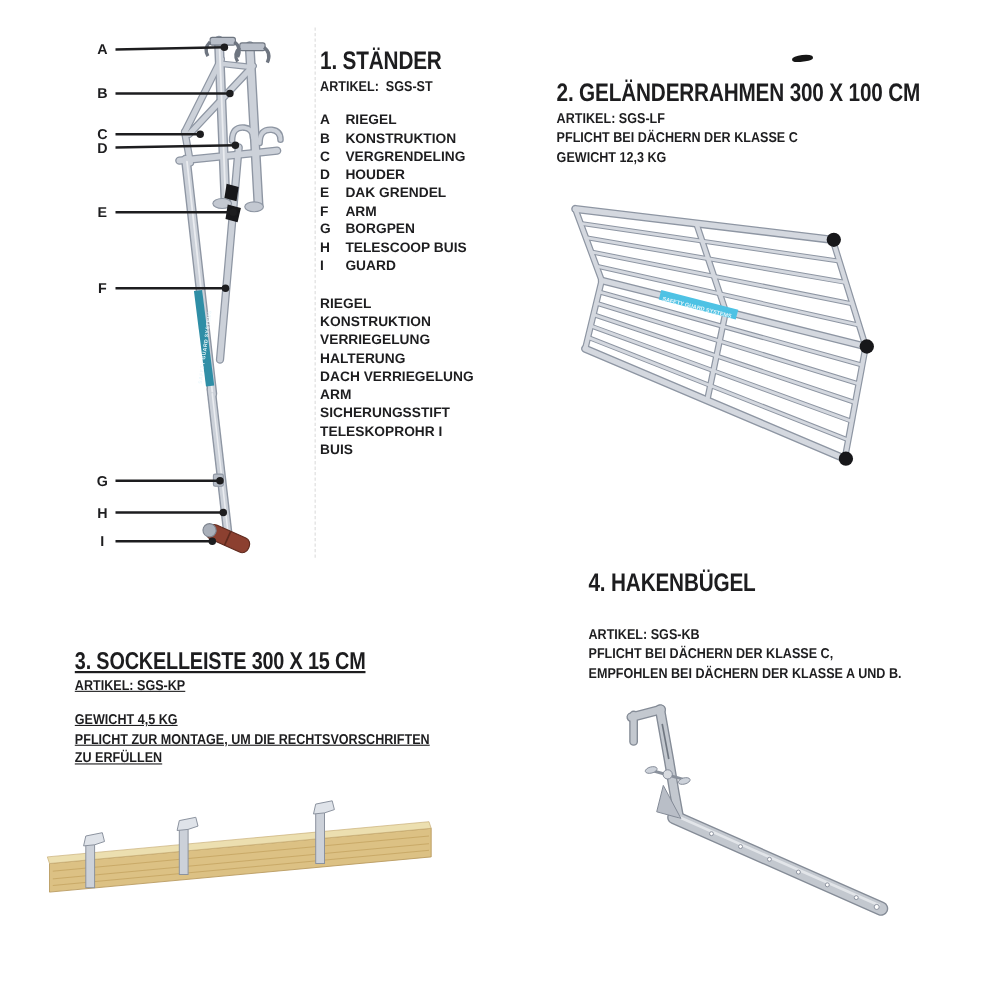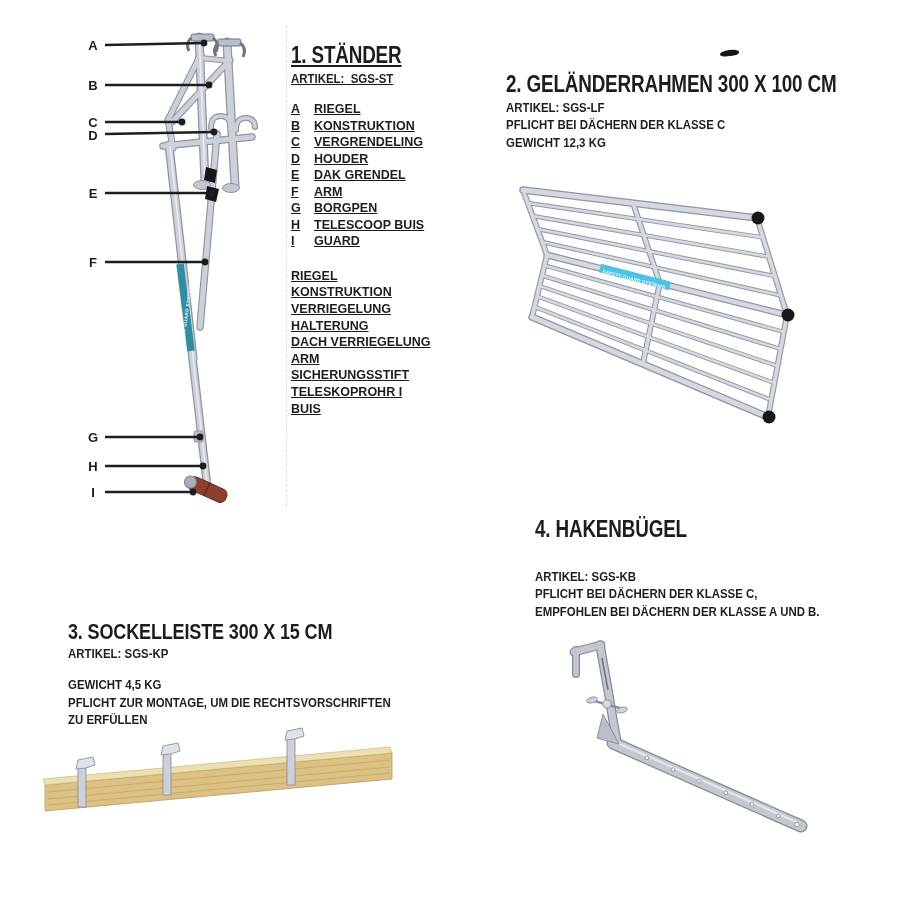--- a/index.html
+++ b/index.html
@@ -127,21 +127,21 @@
       <text class="callout-letter" x="33" y="106.5">C</text>
       <text class="callout-letter" x="33" y="119.5">D</text>
       <text class="callout-letter" x="33" y="177.5">E</text>
       <text class="callout-letter" x="33" y="246.5">F</text>
       <text class="callout-letter" x="33" y="421.5">G</text>
       <text class="callout-letter" x="33" y="450.5">H</text>
       <text class="callout-letter" x="33" y="476.5">I</text>
     </g>
   </svg>
 
-  <div class="abs" style="left:291px;top:42px;width:200px;text-decoration:underline;">
+  <div class="abs" style="left:291px;top:42px;width:200px;">
     <div class="sec-title">1. STÄNDER</div>
     <div class="sub condense" style="margin-top:2px;">ARTIKEL:  SGS-ST</div>
     <div class="legend">
       <div class="legend-row">
           <span class="legend-letter">A</span>
           <span>RIEGEL</span>
         </div>
       <div class="legend-row">
           <span class="legend-letter">B</span>
           <span>KONSTRUKTION</span>
@@ -248,21 +248,21 @@
       <text class="sticker-txt" font-size="5" transform="translate(114,100) rotate(14.4)">SAFETY GUARD SYSTEMS</text>
     </g>
 
     <g fill="#17171a">
       <circle cx="270" cy="45" r="6.5"></circle>
       <circle cx="300" cy="142" r="6.5"></circle>
       <circle cx="281" cy="244" r="6.5"></circle>
     </g>
   </svg>
 
-  <div class="abs" style="left:68px;top:619px;width:400px;">
+  <div class="abs" style="left:68px;top:588px;width:400px;text-decoration:underline;">
     <div class="sec-title small">3. SOCKELLEISTE 300 X 15 CM</div>
     <div class="sub condense" style="margin-top:1px;">ARTIKEL: SGS-KP</div>
     <div class="condense" style="margin-top:14px;">
       <div class="sub">GEWICHT 4,5 KG</div>
       <div class="sub">PFLICHT ZUR MONTAGE, UM DIE RECHTSVORSCHRIFTEN</div>
       <div class="sub">ZU ERFÜLLEN</div>
     </div>
   </div>
 
   <svg class="abs" style="left:30px;top:712px;" width="400" height="140" viewBox="0 0 400 140">

